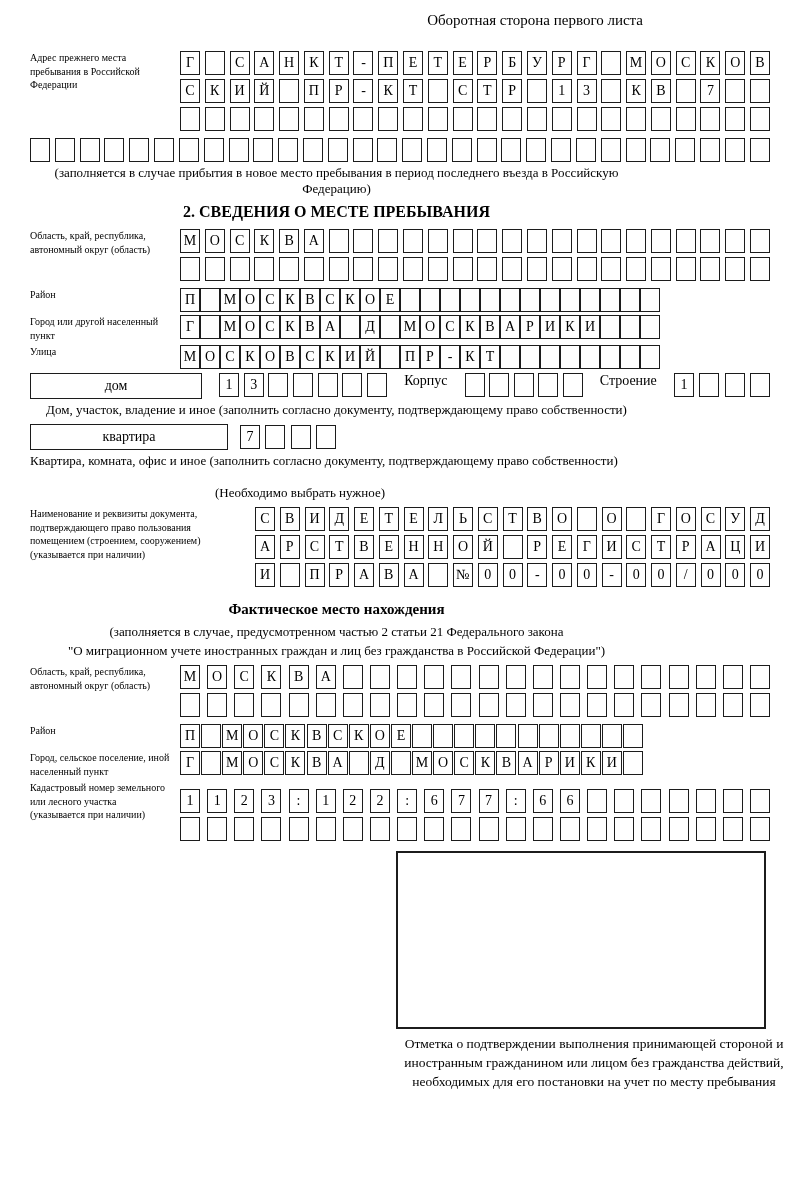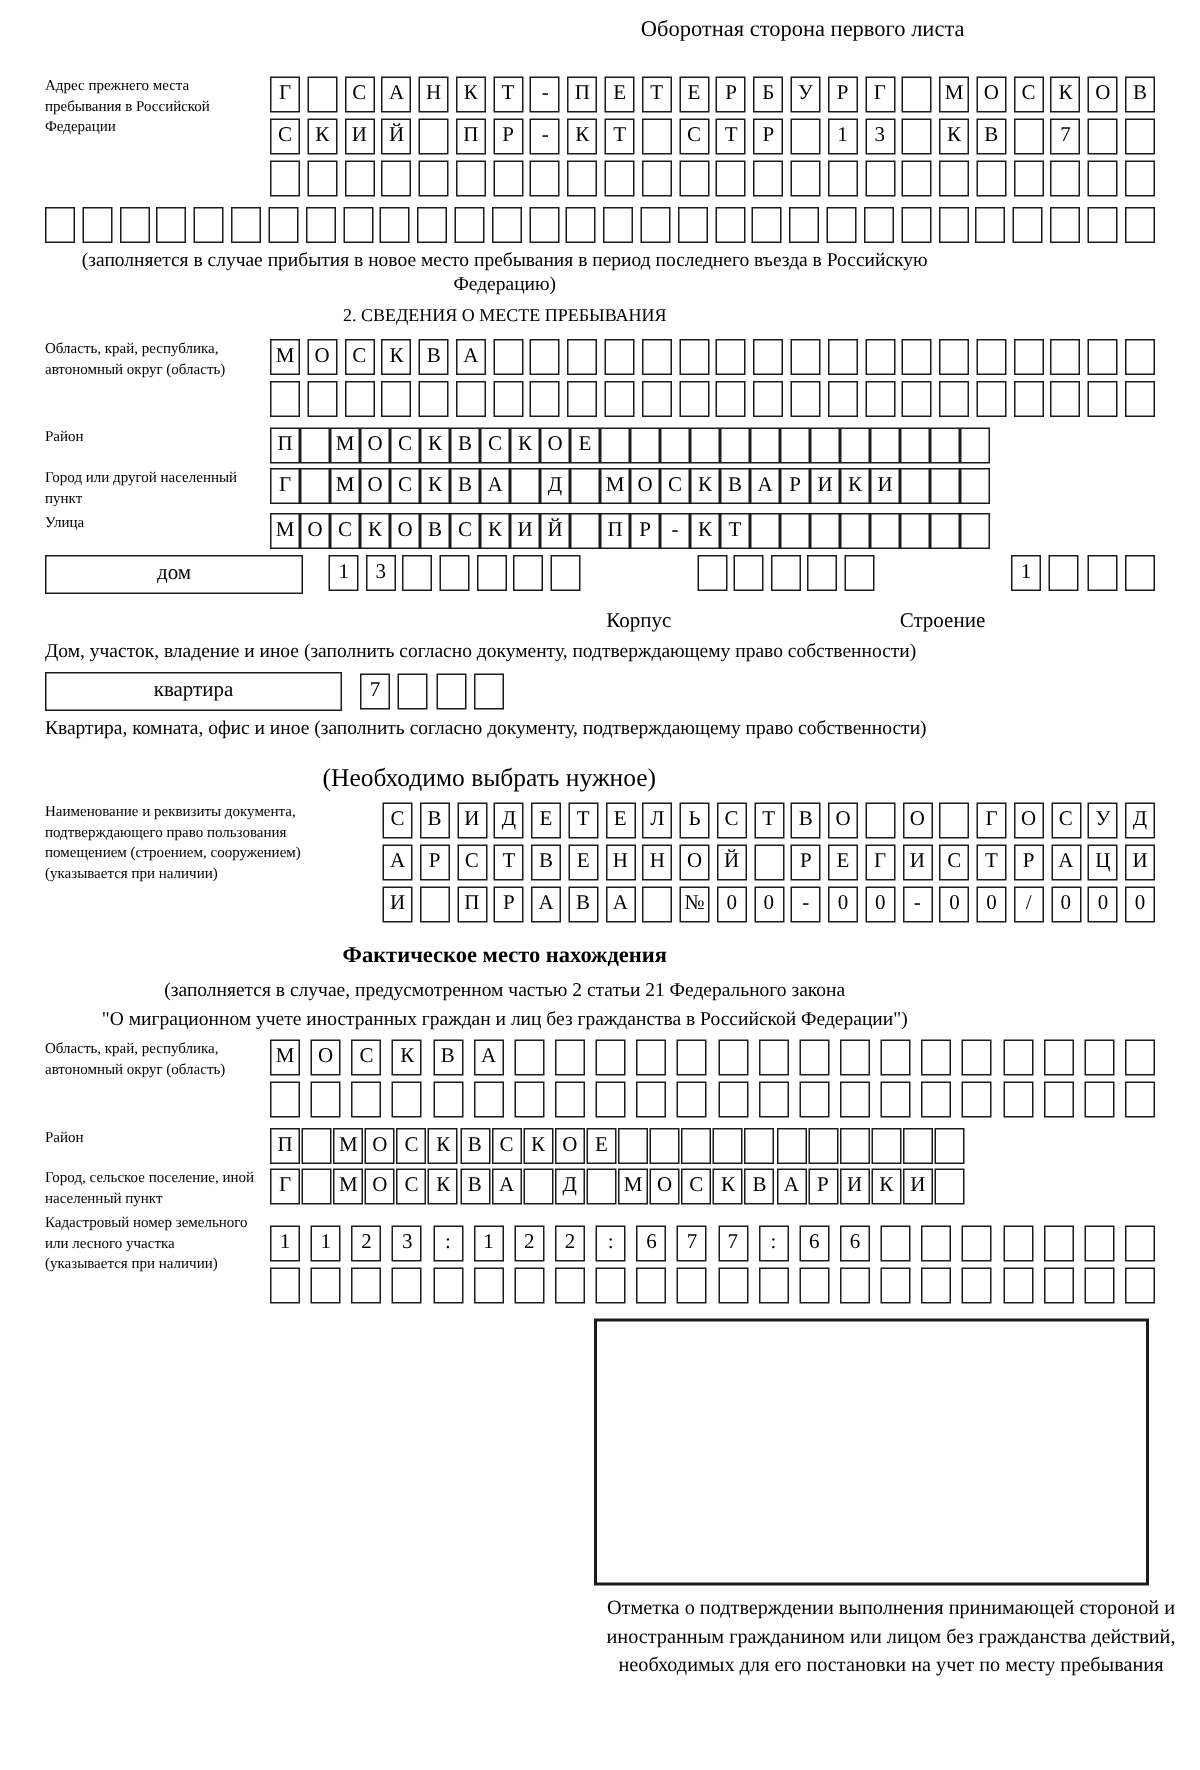--- a/index.html
+++ b/index.html
@@ -28,37 +28,37 @@
   .w96  { width:96px; }
 
   .cell {
     flex:0 0 20px; width:20px; height:24px;
     border:1.6px solid #1c1c1c;
     display:flex; align-items:center; justify-content:center;
     font-size:14px; line-height:1;
   }
 
   .note { text-align:center; font-size:13px; margin:3px 0 6px 0; }
-  .sec-title { text-align:center; font-weight:normal; font-size:12px; margin:6px 0 8px 0; }
+  .sec-title { text-align:center; font-weight:bold; font-size:16px; margin:6px 0 8px 0; }
   .sub-title { text-align:center; font-weight:bold; font-size:15px; margin:10px 0 6px 0; }
 
   .wide-box {
     border:1.6px solid #1c1c1c; height:26px;
     display:flex; align-items:center; justify-content:center;
     font-size:14px;
   }
   .house-row { display:flex; align-items:flex-start; justify-content:space-between; width:740px; margin:4px 0 3px 0; }
-  .inline-lbl { font-size:14px;margin-top:37px; }
+  .inline-lbl { font-size:14px; }
 
   .apt-row { display:flex; align-items:center; margin:4px 0 3px 0; }
   .apt-row .boxrow { margin-left:12px; }
 
   .stay-row { display:flex; align-items:center; font-size:14px; margin:4px 0 2px 0; }
   .stay-row .cell { margin:0 10px 0 14px; }
-  .stay-note { font-size:17px; margin:16px 0 6px 185px; }
+  .stay-note { font-size:13px; margin:16px 0 6px 185px; }
 
   .doc-block .lbl { flex:0 0 225px; }
 
   .stamp-wrap { margin-left:358px; width:412px; margin-top:6px; }
   .stamp-box { width:370px; height:178px; border:2px solid #1c1c1c; margin-left:8px; }
   .stamp-caption { margin-top:6px; font-size:13.5px; line-height:1.4; text-align:center; }
 </style>
 </head>
 <body>
 
@@ -353,21 +353,21 @@
         <span class="cell"></span>
       </div>
     <div class="inline-lbl">Строение</div>
     <div class="boxrow w96">
         <span class="cell">1</span>
         <span class="cell"></span>
         <span class="cell"></span>
         <span class="cell"></span>
       </div>
   </div>
-  <div class="note" style="text-align:left">Дом, участок, владение и иное (заполнить согласно документу, подтверждающему право собственности)</div>
+  <div class="note" style="text-align:center">Дом, участок, владение и иное (заполнить согласно документу, подтверждающему право собственности)</div>
 
   <div class="apt-row">
     <div class="wide-box" style="width:198px">квартира</div>
     <div class="boxrow w96">
         <span class="cell">7</span>
         <span class="cell"></span>
         <span class="cell"></span>
         <span class="cell"></span>
       </div>
   </div>

